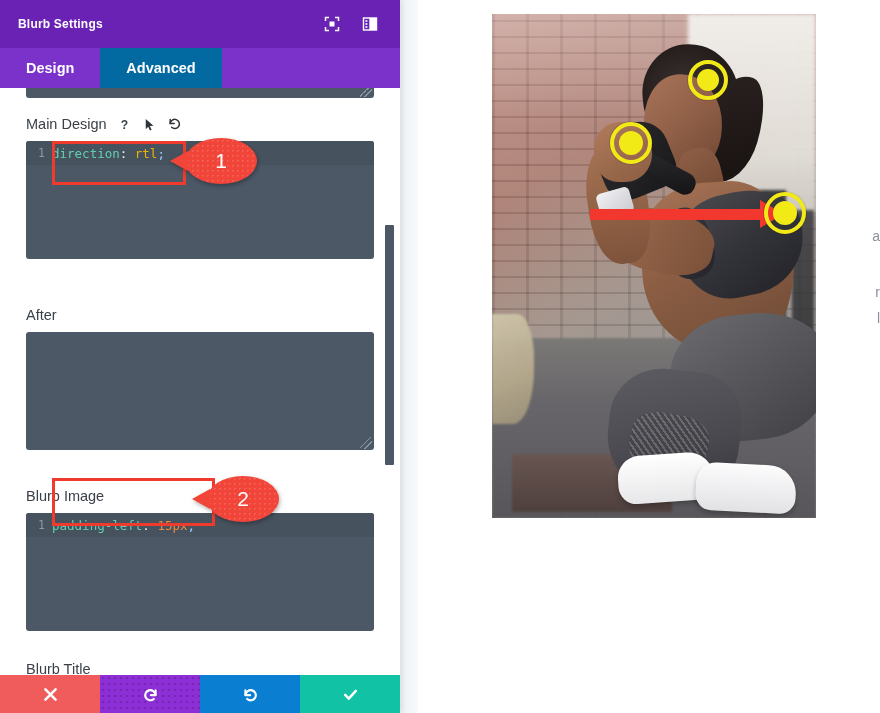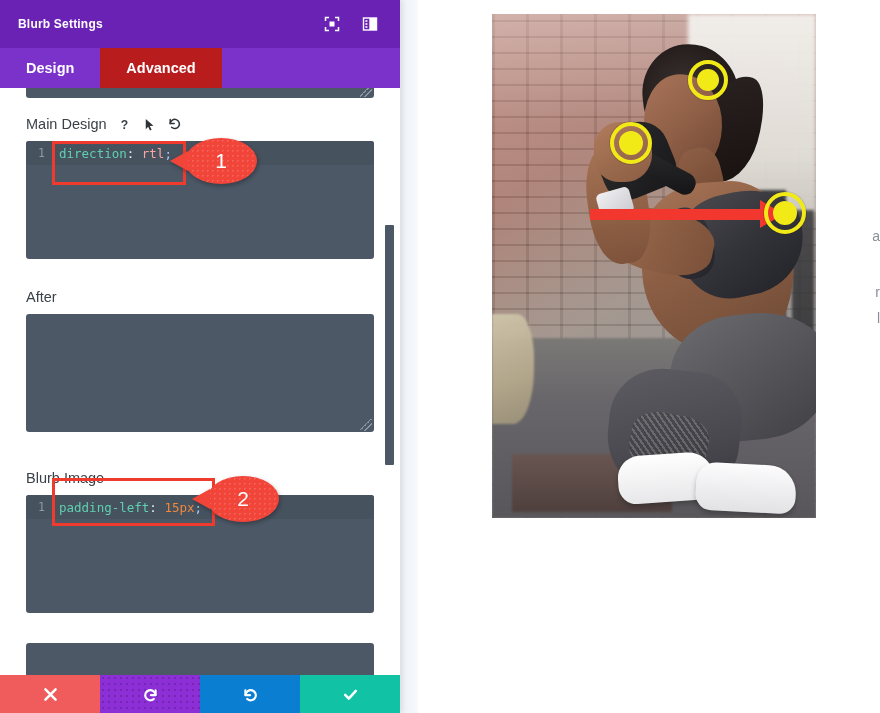--- a/index.html
+++ b/index.html
@@ -230,21 +230,21 @@
   .hdr-icon { width: 16px; height: 16px; color: #ffffff; display: block; }
 
   .tabs {
     height: 40px; background: #7b32cb; display: flex; align-items: stretch;
   }
   .tab {
     display: flex; align-items: center; justify-content: center;
     color: #ffffff; font-size: 14.5px; font-weight: 700; padding: 0 26px;
     cursor: pointer;
   }
-  .tab.active { background: #b91c1c; }
+  .tab.active { background: #0369a1; }
 
   .panel-body {
     position: absolute; top: 88px; left: 0; right: 0; bottom: 38px;
     overflow: hidden; background: #ffffff;
   }
   .field { padding: 0 26px; }
   .field-label {
     font-size: 14.5px; color: #3b4148; font-weight: 400;
     display: flex; align-items: center; gap: 10px; margin-bottom: 9px;
   }
@@ -255,23 +255,23 @@
     overflow: hidden;
   }
   .code-line {
     background: #47525f; height: 24px; display: flex; align-items: center;
     padding-left: 4px;
   }
   .gutter {
     width: 22px; text-align: right; padding-right: 7px;
     color: #8e99a6; font-size: 11.5px; flex: 0 0 auto;
   }
-  .tok-prop { color: #5fd1b0; padding-left: 7px; }
+  .tok-prop { color: #5fd1b0; }
   .tok-punc { color: #e6edf3; }
-  .tok-val  { color: #fca5a5; }
+  .tok-val  { color: #eab308; }
   .tok-num  { color: #f0883e; }
   .tok-semi { color: #9ecbff; }
   .resize-grip {
     position: absolute; right: 2px; bottom: 1px; width: 12px; height: 12px;
     background:
       linear-gradient(135deg, transparent 0 42%, #8a95a1 42% 50%, transparent 50% 64%),
       linear-gradient(135deg, transparent 0 64%, #8a95a1 64% 72%, transparent 72% 100%);
   }
   
   .top-stub {
@@ -436,21 +436,21 @@
           </span>
         </div>
         <div class="code-area" style="height:118px;">
           <div class="code-line">
             <span class="gutter">1</span>
             <span class="tok-prop">direction</span><span class="tok-punc">:</span>&nbsp;<span class="tok-val">rtl</span><span class="tok-semi">;</span>
           </div>
         </div>
       </div>
 
-      <div class="field" style="margin-top:30px;">
+      <div class="field" style="margin-top:48px;">
         <div class="field-label">
           <span>After</span>
         </div>
         <div class="code-area" style="height:118px;">
           <div class="resize-grip"></div>
         </div>
       </div>
 
       <div class="field" style="margin-top:38px;">
         <div class="field-label">
@@ -458,20 +458,23 @@
         </div>
         <div class="code-area" style="height:118px;">
           <div class="code-line">
             <span class="gutter">1</span>
             <span class="tok-prop">padding-left</span><span class="tok-punc">:</span>&nbsp;<span class="tok-num">15px</span><span class="tok-semi">;</span>
           </div>
         </div>
       </div>
 
       <div class="field" style="margin-top:30px;">
+        <div class="field-label">
+          <span>Blurb Title</span>
+        </div>
         <div class="code-area" style="height:118px;"></div>
       </div>
 
     </div>
 
     <div class="panel-scrollbar" style="top:225px; height:240px;"></div>
 
     <div class="footer">
       <div class="fbtn fb-cancel">
         <svg viewBox="0 0 16 16">

